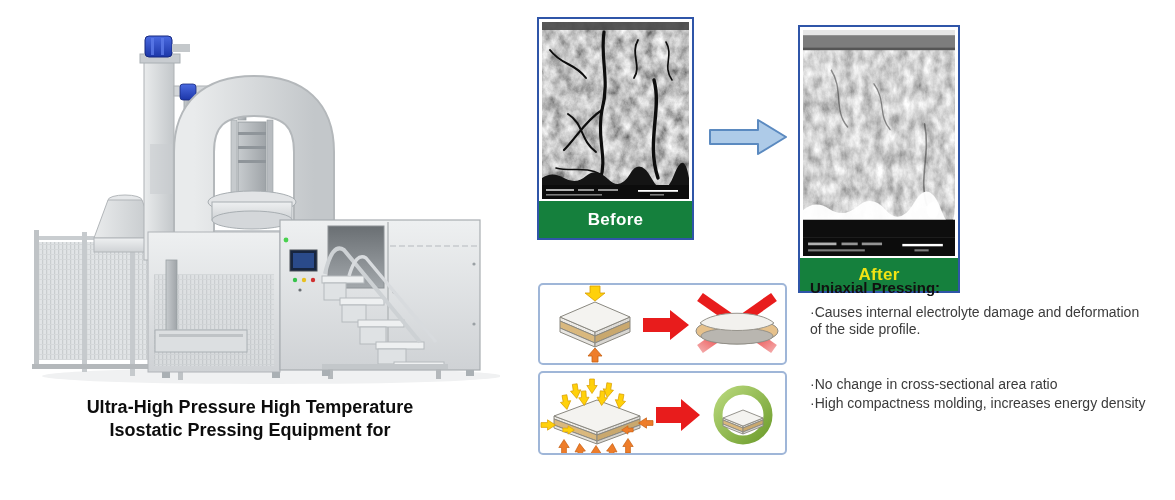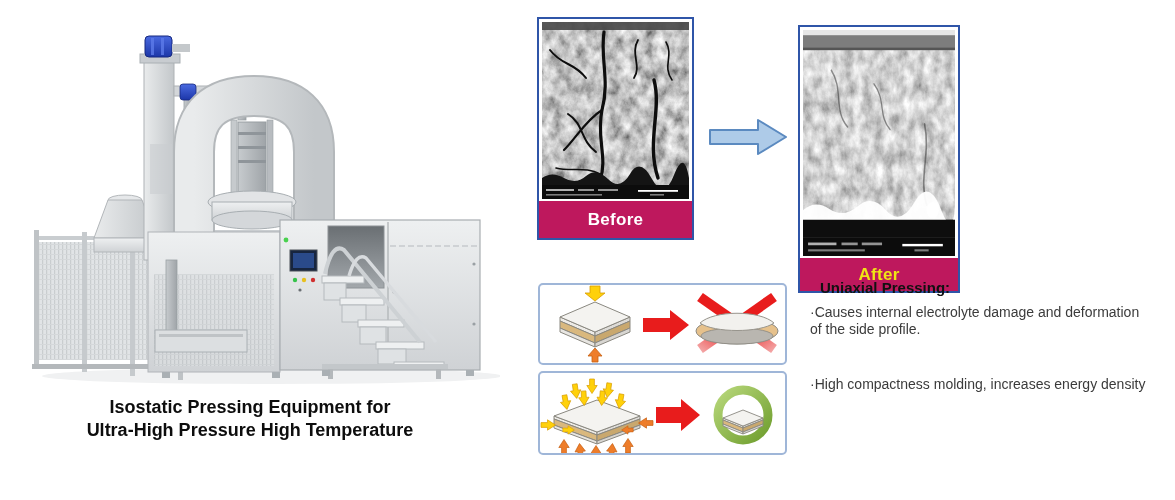--- a/index.html
+++ b/index.html
@@ -10,37 +10,37 @@
   
   .caption{left:35px;top:396px;width:430px;text-align:center;
            font-weight:bold;font-size:18px;line-height:23px;color:#0d0d0d;}
   .caption span{display:block;}
 
   
   .sem-card{border:2px solid #2f55a8;background:#ffffff;box-sizing:border-box;
             display:flex;flex-direction:column;}
   .sem-card .img-wrap{flex:1;padding:3px 3px 2px 3px;}
   .sem-card .img-wrap svg{display:block;width:100%;height:100%;}
-  .sem-band{background:#be185d;display:flex;align-items:center;justify-content:center;
+  .sem-band{background:#15803d;display:flex;align-items:center;justify-content:center;
             font-weight:bold;font-size:17px;letter-spacing:.3px;}
   .band-before{height:38px;color:#ffffff;}
   .band-after{height:33px;color:#f0e414;}
   #card-before{left:537px;top:17px;width:157px;height:223px;}
   #card-after{left:798px;top:25px;width:162px;height:268px;}
   #between-arrow{left:706px;top:116px;width:84px;height:42px;}
 
   
   .diagram-panel{border:2px solid #9fb6d8;border-radius:5px;background:#ffffff;box-sizing:border-box;}
   #panel-uniaxial{left:538px;top:283px;width:249px;height:82px;}
   #panel-isostatic{left:538px;top:371px;width:249px;height:84px;}
   .diagram-panel svg{display:block;width:100%;height:100%;}
 
   
   .textblock{left:810px;top:279px;width:345px;color:#3b3b3b;font-size:14px;line-height:17px;}
-  .textblock h3{margin:0 0 7px 10px;font-size:15px;line-height:18px;color:#111111;font-weight:bold;}
+  .textblock h3{margin:0 0 7px 0;font-size:15px;line-height:18px;color:#111111;font-weight:bold;}
   .textblock p{margin:0;}
   .textblock .gap{height:36px;}
   .textblock .b{margin:0 8px 2px 0;}
 
   #machine-art{left:22px;top:24px;width:478px;height:362px;}
 </style>
 </head>
 <body>
 
 <div class="canvas">
@@ -179,22 +179,22 @@
 
     <g fill="#aab0b4">
       <rect x="140" y="348" width="8" height="6"></rect>
         <rect x="250" y="348" width="8" height="6"></rect>
       <rect x="300" y="346" width="8" height="6"></rect>
         <rect x="444" y="346" width="8" height="6"></rect>
     </g>
   </svg>
 
   <div class="abs caption">
+    <span>Ultra-High Pressure High Temperature</span>
     <span>Isostatic Pressing Equipment for</span>
-    <span>Ultra-High Pressure High Temperature</span>
   </div>
 
   <div id="card-before" class="abs sem-card">
     <div class="img-wrap">
       <svg viewBox="0 0 147 177" preserveAspectRatio="none">
         <defs>
           <filter id="semB" x="0" y="0" width="100%" height="100%">
             <feTurbulence type="fractalNoise" baseFrequency="0.085 0.07" numOctaves="5" seed="7" stitchTiles="stitch"></feTurbulence>
             <feColorMatrix type="matrix" values="0.95 0 0 0 0.03 0.95 0 0 0 0.03 0.95 0 0 0 0.03 0 0 0 0 1"></feColorMatrix>
             <feComponentTransfer>
@@ -377,16 +377,17 @@
         <path d="M203 59 L223 51 L223 53 L203 61 Z" fill="#d8d6d2"></path>
         <path d="M183 45 L203 37 L223 45 L203 53 Z" fill="#f4f3f0"></path>
       </g>
     </svg>
   </div>
 
   <div class="abs textblock">
     <h3>Uniaxial Pressing:</h3>
     <p class="b">·Causes internal electrolyte damage and deformation of the side profile.</p>
     <div class="gap"></div>
+    <p class="b">·No change in cross-sectional area ratio</p>
     <p class="b">·High compactness molding, increases energy density</p>
   </div>
 
 </div>
 
 </body></html>

